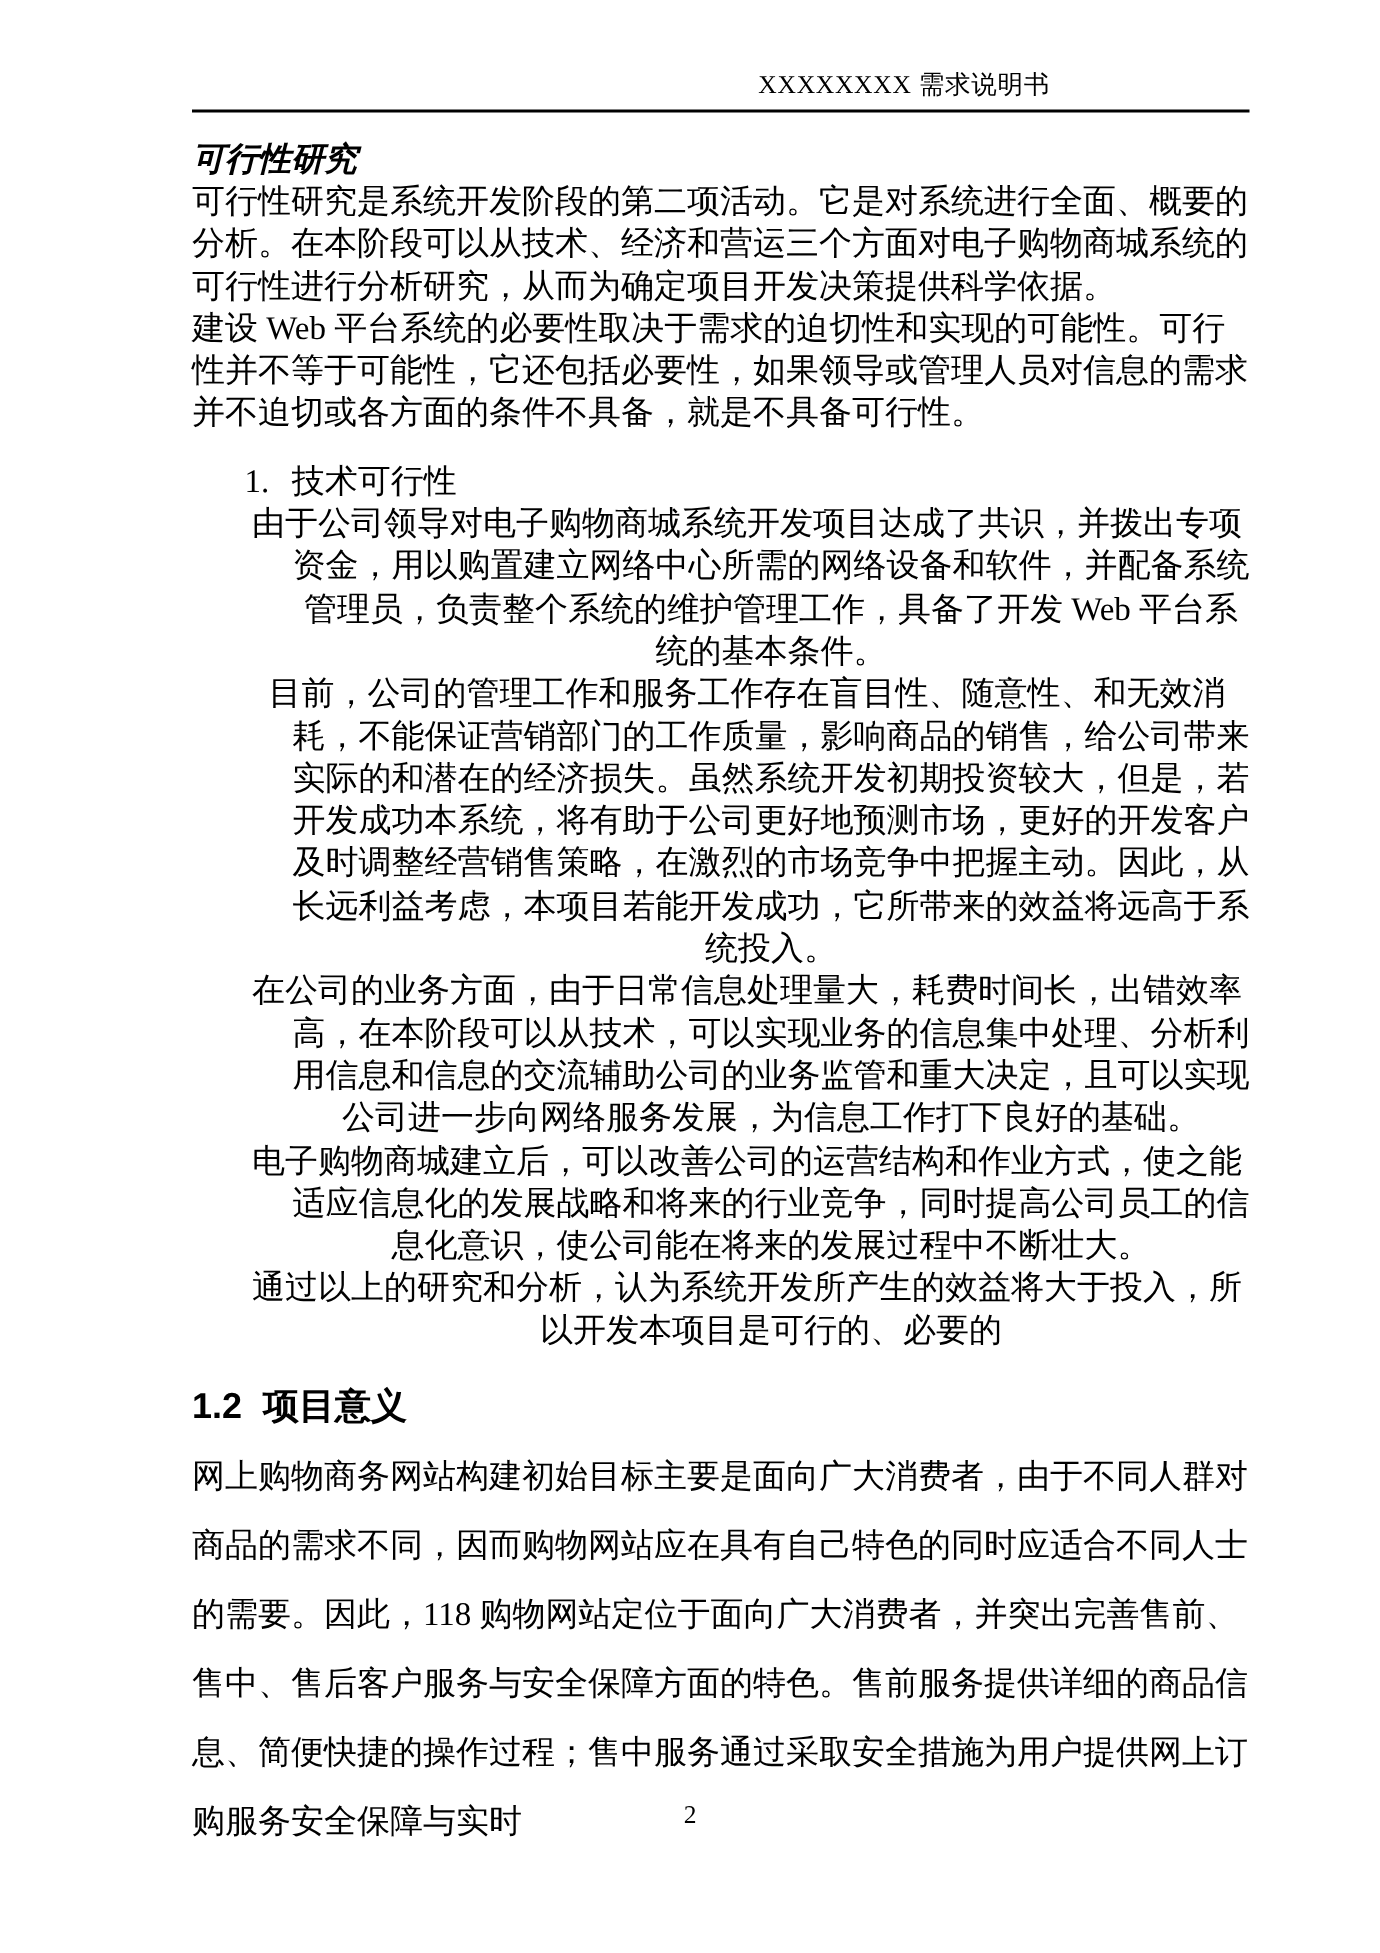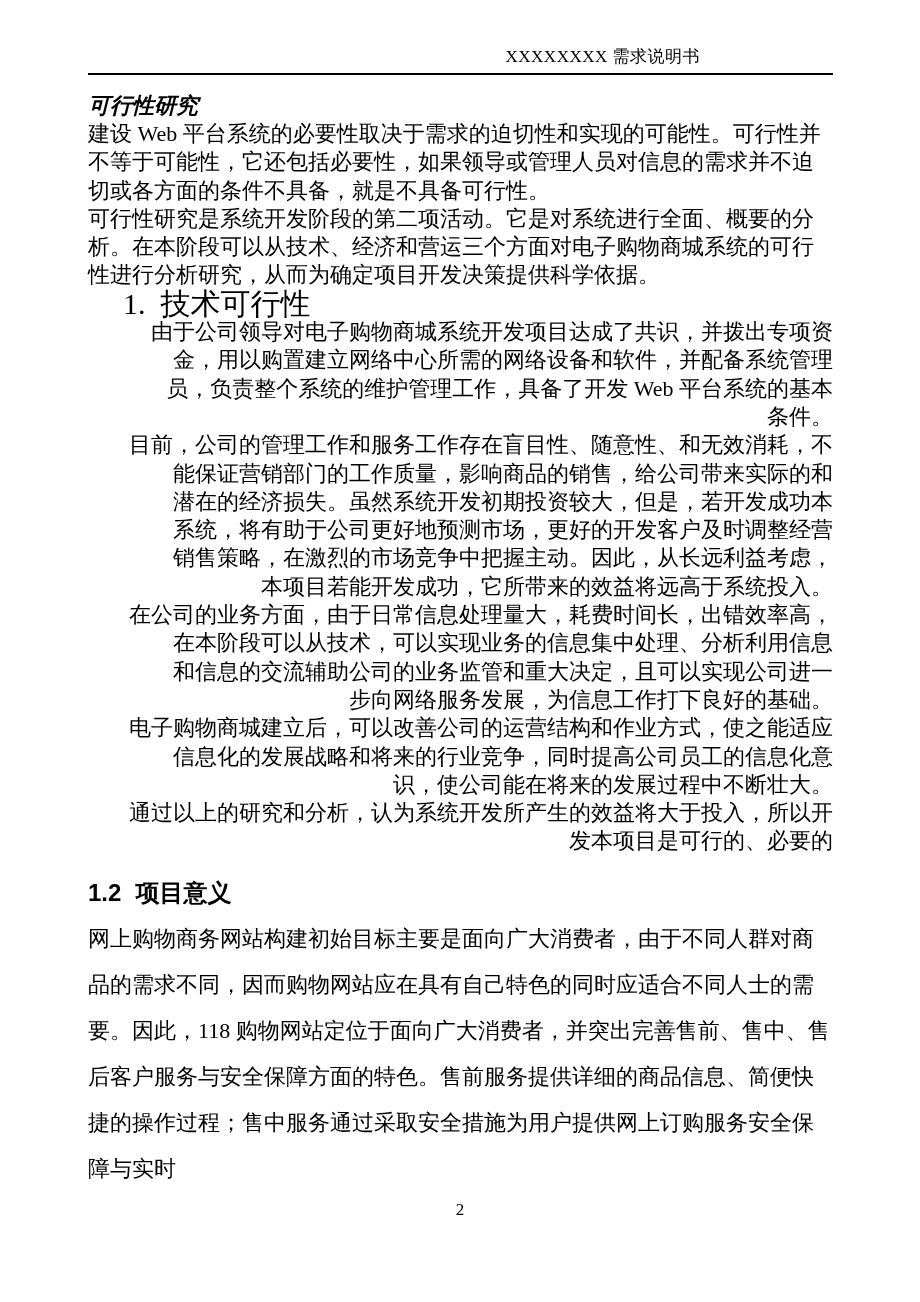--- a/index.html
+++ b/index.html
@@ -5,20 +5,21 @@
   html, body { margin: 0; padding: 0; background: #ffffff; }
   .page {
     position: relative;
     width: 920px;
     height: 1272px;
     background: #ffffff;
     color: #000000;
     font-family: "Liberation Serif", "DejaVu Serif", serif;
     overflow: hidden;
     box-sizing: border-box;
+    padding-left: 40px;
   }
   .header {
     margin: 0 87px 0 88px;
     padding-top: 45px;
     padding-bottom: 5px;
     border-bottom: 2px solid #000000;
     text-align: right;
   }
   .header-text {
     display: inline-block;
@@ -38,31 +39,31 @@
     line-height: 28px;
     font-style: italic;
   }
   .body-p {
     margin: 0;
     font-size: 22px;
     line-height: 28.3px;
     text-align: left;
   }
   .item-head {
-    margin: 0 0 0 35px;
-    font-size: 30px;
+    margin: 17px 0 0 35px;
+    font-size: 22px;
     line-height: 28.3px;
   }
   .item-num { display: inline-block; margin-right: 15px; }
   .item-p {
     margin: 0 0 0 67px;
     text-indent: -32px;
     font-size: 22px;
     line-height: 28.3px;
-    text-align: right;
+    text-align: center;
   }
   .section-heading {
     margin: 22px 0 0 0;
     font-family: "Liberation Sans", "DejaVu Sans", sans-serif;
     font-weight: bold;
     font-size: 24px;
     line-height: 30px;
   }
   .section-num { display: inline-block; margin-right: 14px; }
   .s2-p {
@@ -86,22 +87,22 @@
 <div class="page">
 
   <div class="header">
     <span class="header-text">XXXXXXXX 需求说明书</span>
   </div>
 
   <div class="content">
 
     <h1 class="doc-title">可行性研究</h1>
 
+    <p class="body-p">可行性研究是系统开发阶段的第二项活动。它是对系统进行全面、概要的分析。在本阶段可以从技术、经济和营运三个方面对电子购物商城系统的可行性进行分析研究，从而为确定项目开发决策提供科学依据。</p>
     <p class="body-p">建设 Web 平台系统的必要性取决于需求的迫切性和实现的可能性。可行性并不等于可能性，它还包括必要性，如果领导或管理人员对信息的需求并不迫切或各方面的条件不具备，就是不具备可行性。</p>
-    <p class="body-p">可行性研究是系统开发阶段的第二项活动。它是对系统进行全面、概要的分析。在本阶段可以从技术、经济和营运三个方面对电子购物商城系统的可行性进行分析研究，从而为确定项目开发决策提供科学依据。</p>
 
     <div class="item-head">
       <span class="item-num">1.</span><span>技术可行性</span>
     </div>
     <p class="item-p">由于公司领导对电子购物商城系统开发项目达成了共识，并拨出专项资金，用以购置建立网络中心所需的网络设备和软件，并配备系统管理员，负责整个系统的维护管理工作，具备了开发 Web 平台系统的基本条件。</p>
 
     <p class="item-p">目前，公司的管理工作和服务工作存在盲目性、随意性、和无效消耗，不能保证营销部门的工作质量，影响商品的销售，给公司带来实际的和潜在的经济损失。虽然系统开发初期投资较大，但是，若开发成功本系统，将有助于公司更好地预测市场，更好的开发客户及时调整经营销售策略，在激烈的市场竞争中把握主动。因此，从长远利益考虑，本项目若能开发成功，它所带来的效益将远高于系统投入。</p>
 
     <p class="item-p">在公司的业务方面，由于日常信息处理量大，耗费时间长，出错效率高，在本阶段可以从技术，可以实现业务的信息集中处理、分析利用信息和信息的交流辅助公司的业务监管和重大决定，且可以实现公司进一步向网络服务发展，为信息工作打下良好的基础。</p>
     <p class="item-p">电子购物商城建立后，可以改善公司的运营结构和作业方式，使之能适应信息化的发展战略和将来的行业竞争，同时提高公司员工的信息化意识，使公司能在将来的发展过程中不断壮大。</p>

